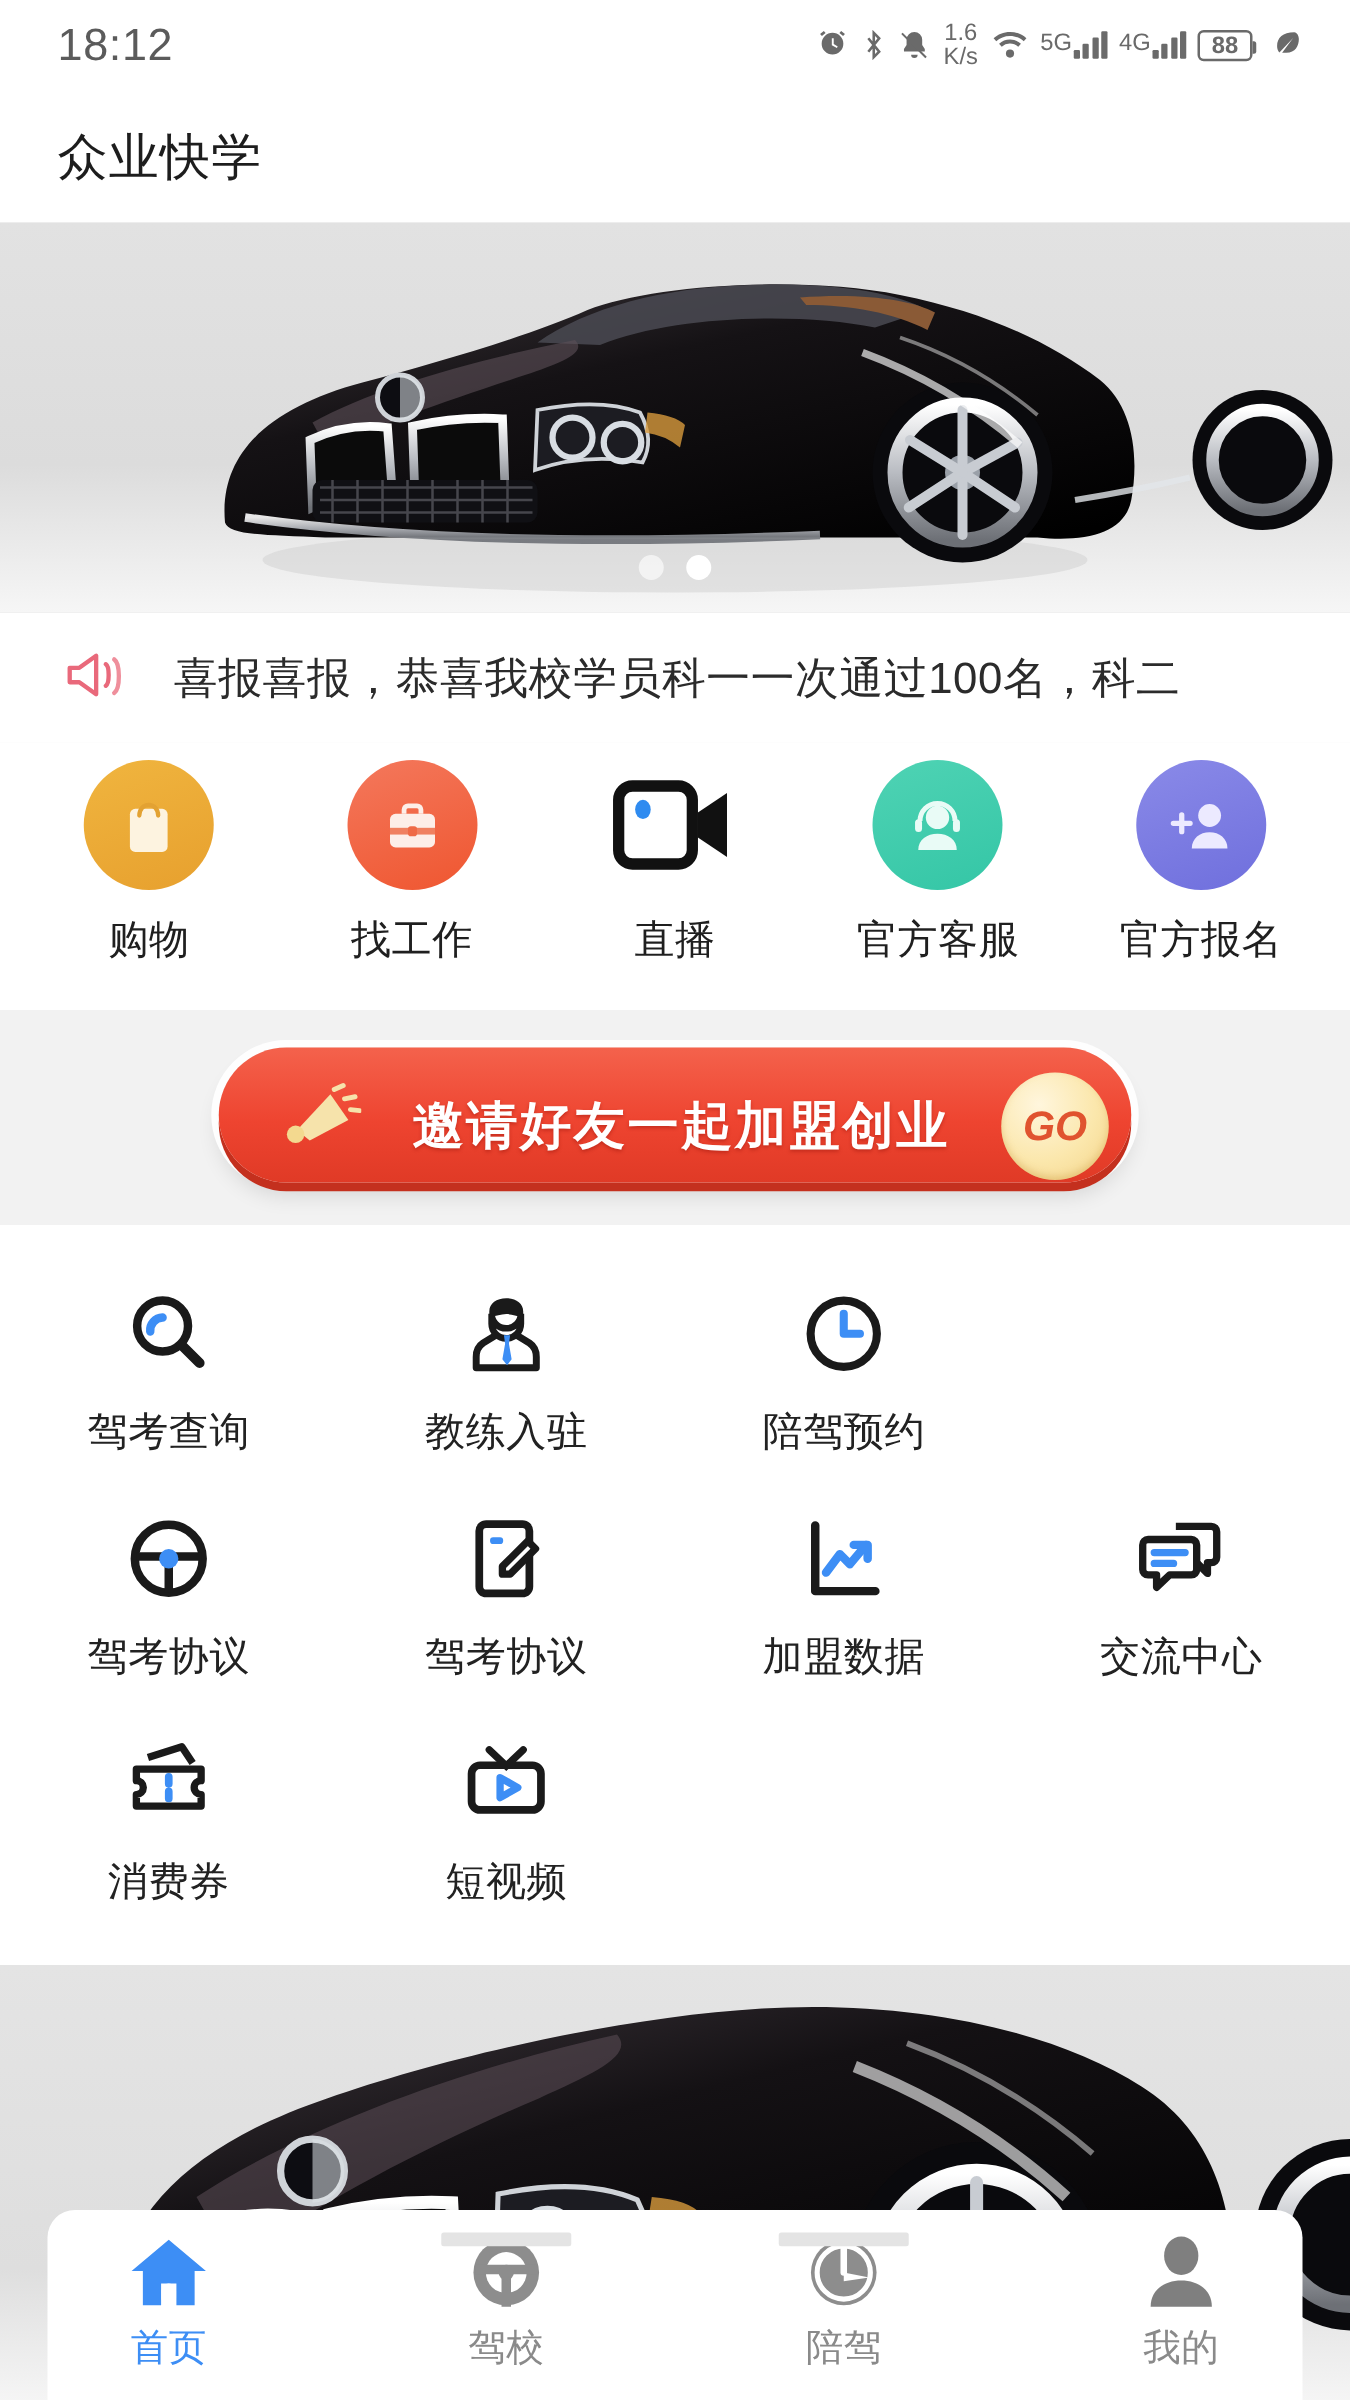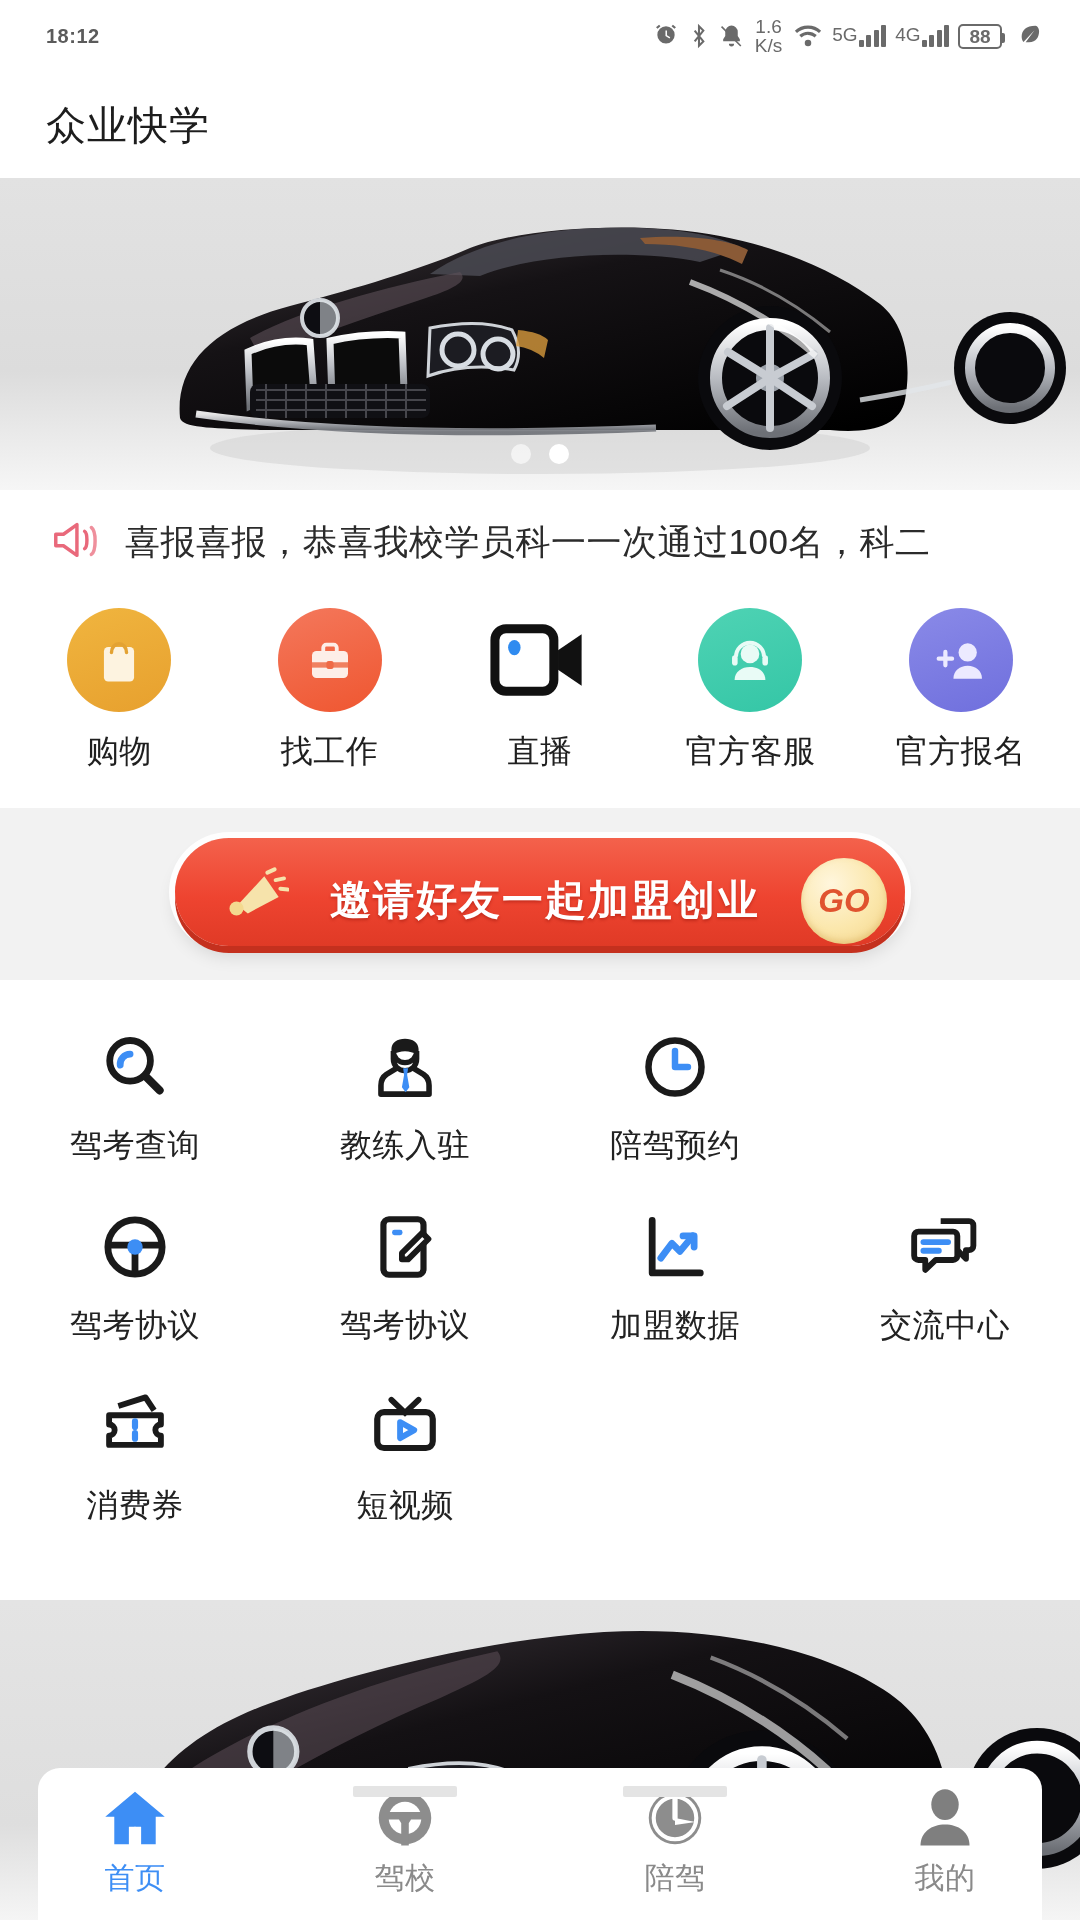--- a/index.html
+++ b/index.html
@@ -9,21 +9,21 @@
     font-family: "Liberation Sans", "DejaVu Sans", sans-serif;
     overflow: hidden;
   }
   .phone { width: 1080px; height: 1920px; position: relative; background: #f4f4f4; display: flex; flex-direction: column; }
 
   
   .statusbar {
     height: 72px; background: #fff; display: flex; align-items: center;
     justify-content: space-between; padding: 0 40px 0 46px; flex: none;
   }
-  .status-time { font-size: 20px; color: #5b5b5b; letter-spacing: .5px; font-weight: 700; }
+  .status-time { font-size: 36px; color: #5b5b5b; letter-spacing: .5px; font-weight: 400; }
   .status-right { display: flex; align-items: center; gap: 9px; }
   .si { display: inline-flex; align-items: center; justify-content: center; color: #6a6a6a; }
   .netspeed { display: flex; flex-direction: column; align-items: center; line-height: 1.02; font-size: 19px; color: #6a6a6a; margin: 0 2px; }
   .sig-group { display: flex; align-items: flex-end; gap: 2px; }
   .gtag { font-size: 19px; color: #6a6a6a; line-height: 1; align-self: flex-start; margin-right: -1px; }
   .bars { display: flex; align-items: flex-end; gap: 2.5px; height: 22px; }
   .bars i { width: 5px; background: #6a6a6a; display: block; border-radius: 1px; }
   .bars i:nth-child(1) { height: 7px; }
   .bars i:nth-child(2) { height: 12px; }
   .bars i:nth-child(3) { height: 17px; }
@@ -42,21 +42,21 @@
 
   
   .carousel { position: relative; height: 312px; flex: none; overflow: hidden; background: #e3e3e3; }
   .car-img { position: absolute; inset: 0; }
   .dots { position: absolute; bottom: 26px; left: 0; right: 0; display: flex; justify-content: center; gap: 18px; }
   .dot { width: 20px; height: 20px; border-radius: 50%; background: rgba(255,255,255,.62); }
   .dot.active { background: #ffffff; }
 
   
   .notice { background: #fff; height: 104px; display: flex; align-items: center; padding: 0 0 0 50px; flex: none; overflow: hidden; }
-  .notice-text { font-size: 35px; color: #2b2b2b; white-space: nowrap; margin-left: 25px; letter-spacing: .5px; }
+  .notice-text { font-size: 35px; color: #2b2b2b; white-space: nowrap; margin-left: 39px; letter-spacing: .5px; }
 
   
   .quickrow { background: #fff; display: flex; padding: 14px 14px 34px; flex: none; }
   .quick { flex: 1; display: flex; flex-direction: column; align-items: center; gap: 18px; }
   .qicon { width: 104px; height: 104px; border-radius: 50%; display: flex; align-items: center; justify-content: center; }
   .q-shop  { background: linear-gradient(160deg,#f0b53f 0%,#e7a02e 100%); }
   .q-job   { background: linear-gradient(160deg,#f4785c 0%,#ef5630 100%); }
   .q-live  { background: transparent; }
   .q-serv  { background: linear-gradient(160deg,#4fd3b4 0%,#34c6a6 100%); }
   .q-reg   { background: linear-gradient(160deg,#8a8ae8 0%,#6f6fdd 100%); }
@@ -73,21 +73,21 @@
   .invite-text { color: #fff; font-size: 41px; font-weight: 700; letter-spacing: 2px; flex: 1; text-align: center; text-shadow: 0 2px 3px rgba(150,20,10,.45); }
   .go-badge {
     width: 86px; height: 86px; border-radius: 50%;
     background: radial-gradient(circle at 35% 30%, #fff6dd 0%, #fbe7ac 55%, #f3d489 100%);
     display: flex; align-items: center; justify-content: center;
     font-size: 33px; font-weight: 700; color: #e0532f; font-style: italic; flex: none;
     box-shadow: inset 0 -3px 6px rgba(200,150,60,.35);
   }
 
   
-  .grid { background: #fff; padding: 28px 0 52px; flex: none; }
+  .grid { background: #fff; padding: 28px 0 24px; flex: none; }
   .grow { display: flex; }
   .gcell { width: 25%; display: flex; flex-direction: column; align-items: center; padding: 16px 0 20px; gap: 14px; }
   .gicon { width: 86px; height: 86px; display: flex; align-items: center; justify-content: center; }
   .glabel { font-size: 32px; color: #222; letter-spacing: .5px; }
 
   
   .promo { flex: 1 1 auto; background: #e6e6e6; position: relative; overflow: hidden; min-height: 0; }
 
   
   .navwrap { position: absolute; left: 0; right: 0; bottom: 0; height: 152px; }

